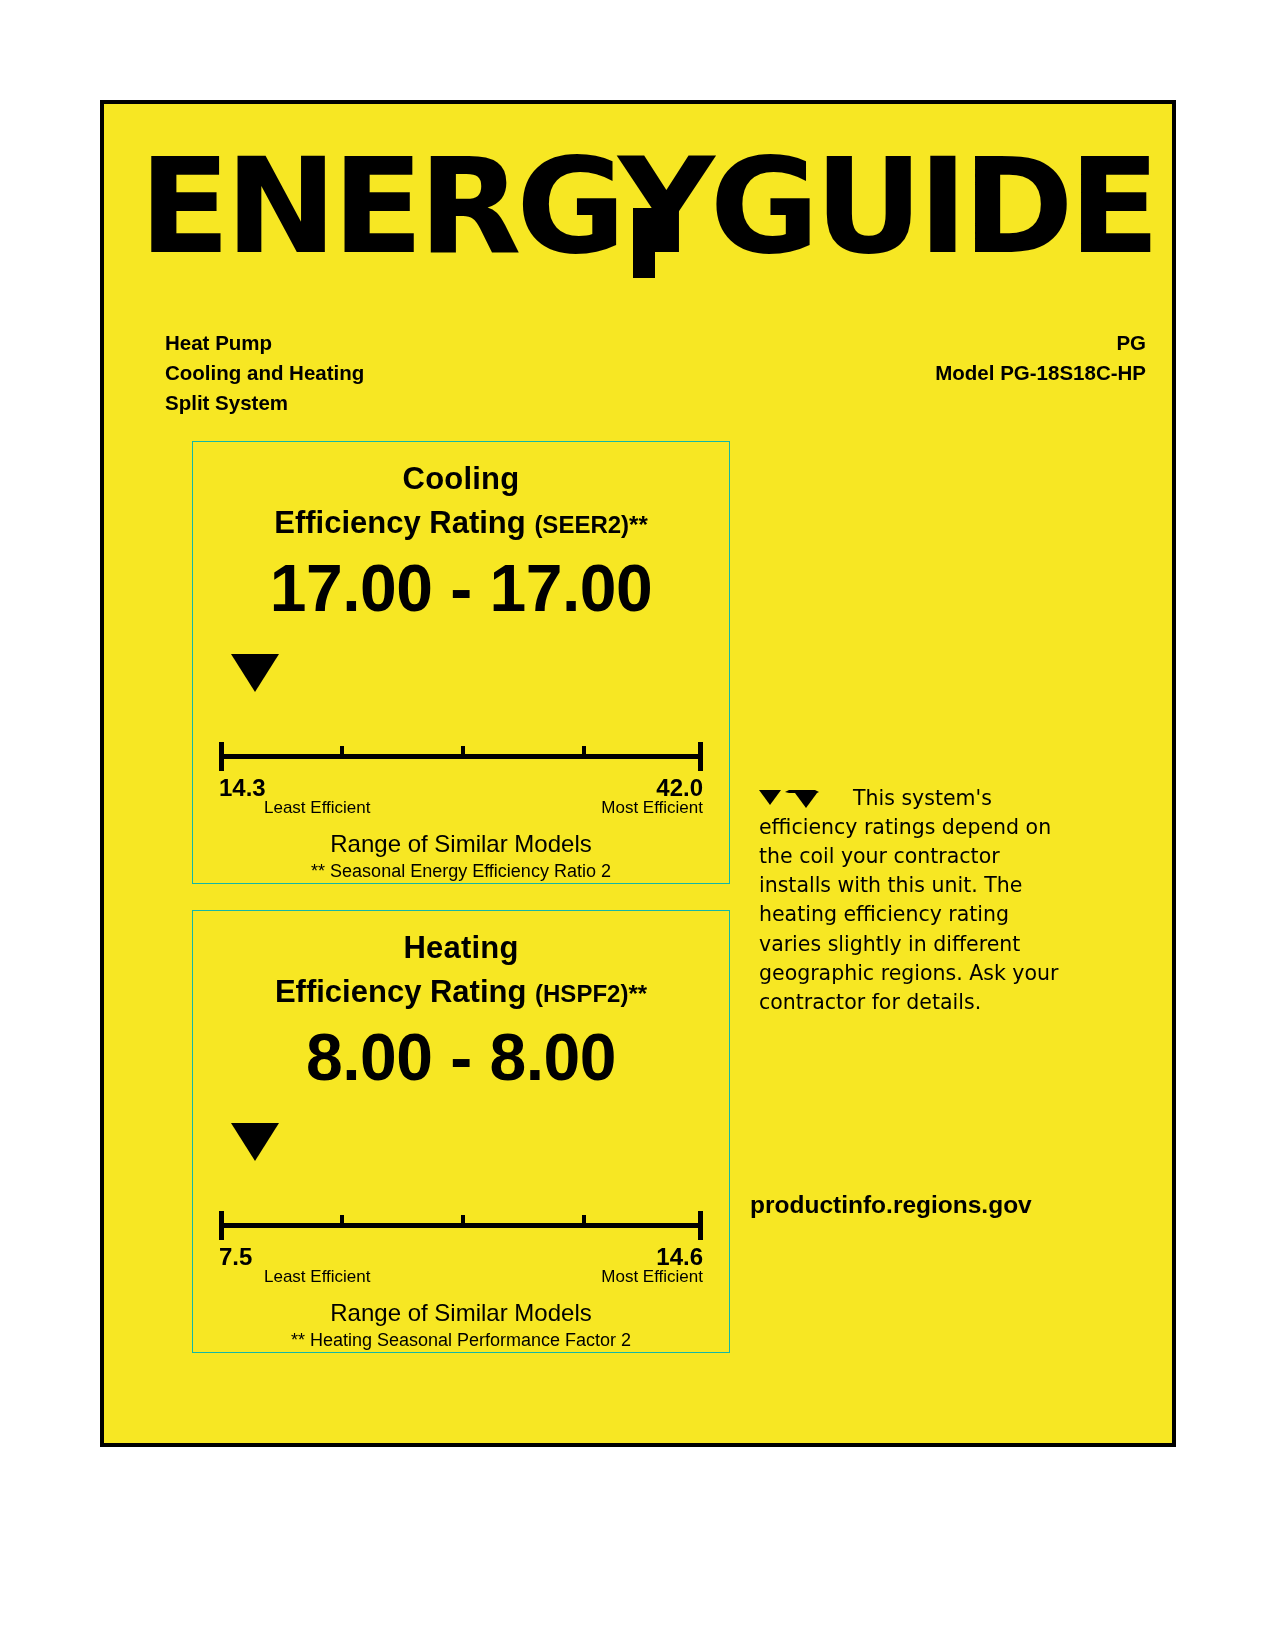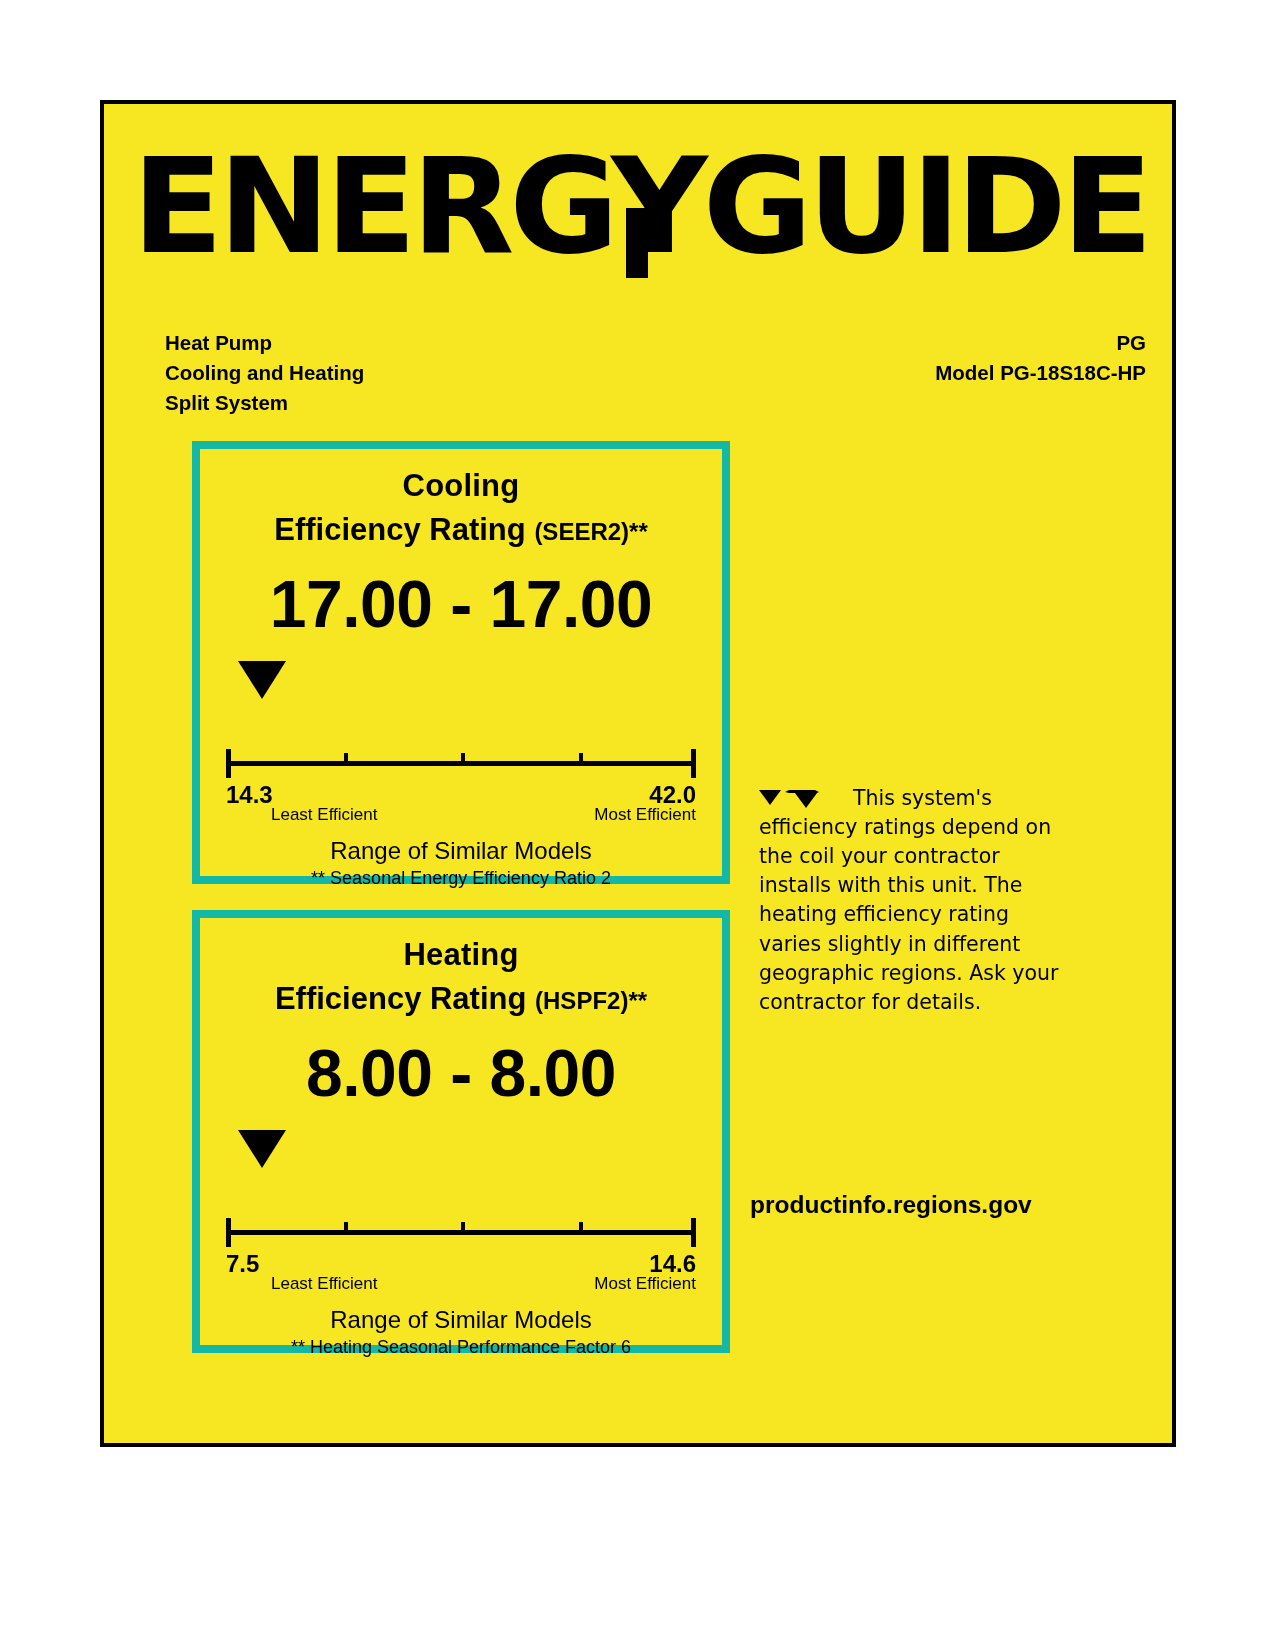--- a/index.html
+++ b/index.html
@@ -48,21 +48,21 @@
     top: 2px;
     font-size: 18.5px;
     font-weight: 400;
     white-space: nowrap;
   }
 
   
   .wordmark {
     position: absolute;
     top: 44px;
-    left: 28px;
+    left: 35px;
     width: 1016px;
     height: 130px;
   }
   .wordmark svg { display: block; }
 
   
   .prod-left {
     position: absolute;
     top: 224px;
     left: 32px;
@@ -79,21 +79,21 @@
     font-size: 20.5px;
     font-weight: bold;
     line-height: 1.47;
   }
 
   
   .rbox {
     position: absolute;
     left: 88px;
     width: 538px;
-    border: 8px solid #14b8a6;
+    border: 1px solid #14b8a6;
     box-sizing: border-box;
   }
   #cooling-box { top: 337px; height: 443px; }
   #heating-box { top: 806px; height: 443px; }
 
   .r-title {
     text-align: center;
     font-size: 31px;
     font-weight: bold;
     margin-top: 19px;
@@ -106,21 +106,21 @@
     margin-top: 8px;
   }
   .r-sub .small {
     font-size: 24px;
     font-weight: bold;
   }
   .r-value {
     text-align: center;
     font-size: 66px;
     font-weight: bold;
-    margin-top: 18px;
+    margin-top: 9px;
     letter-spacing: -0.5px;
   }
 
   
   .scale-wrap {
     position: absolute;
     left: 26px;
     right: 26px;
     top: 268px;
     height: 100px;
@@ -294,21 +294,21 @@
       <div class="tick" style="left:25%;"></div>
       <div class="tick" style="left:50%;"></div>
       <div class="tick" style="left:75%;"></div>
       <div class="scale-min">7.5</div>
       <div class="scale-max">14.6</div>
       <div class="lbl-least">Least Efficient</div>
       <div class="lbl-most">Most Efficient</div>
     </div>
 
     <div class="r-range">Range of Similar Models</div>
-    <div class="r-foot">** Heating Seasonal Performance Factor 6</div>
+    <div class="r-foot">** Heating Seasonal Performance Factor 2</div>
   </div>
 
   <div class="note-arrows">
     <svg viewBox="0 0 70 20" width="70" height="20" aria-hidden="true">
       <polygon points="0,0 22,0 11,15" fill="#000"></polygon>
       <polygon points="26,2 30,0 56,0 60,2 58,3 30,3" fill="#000"></polygon>
       <polygon points="36,3 58,3 47,18" fill="#000"></polygon>
     </svg>
   </div>
   <div class="note">

